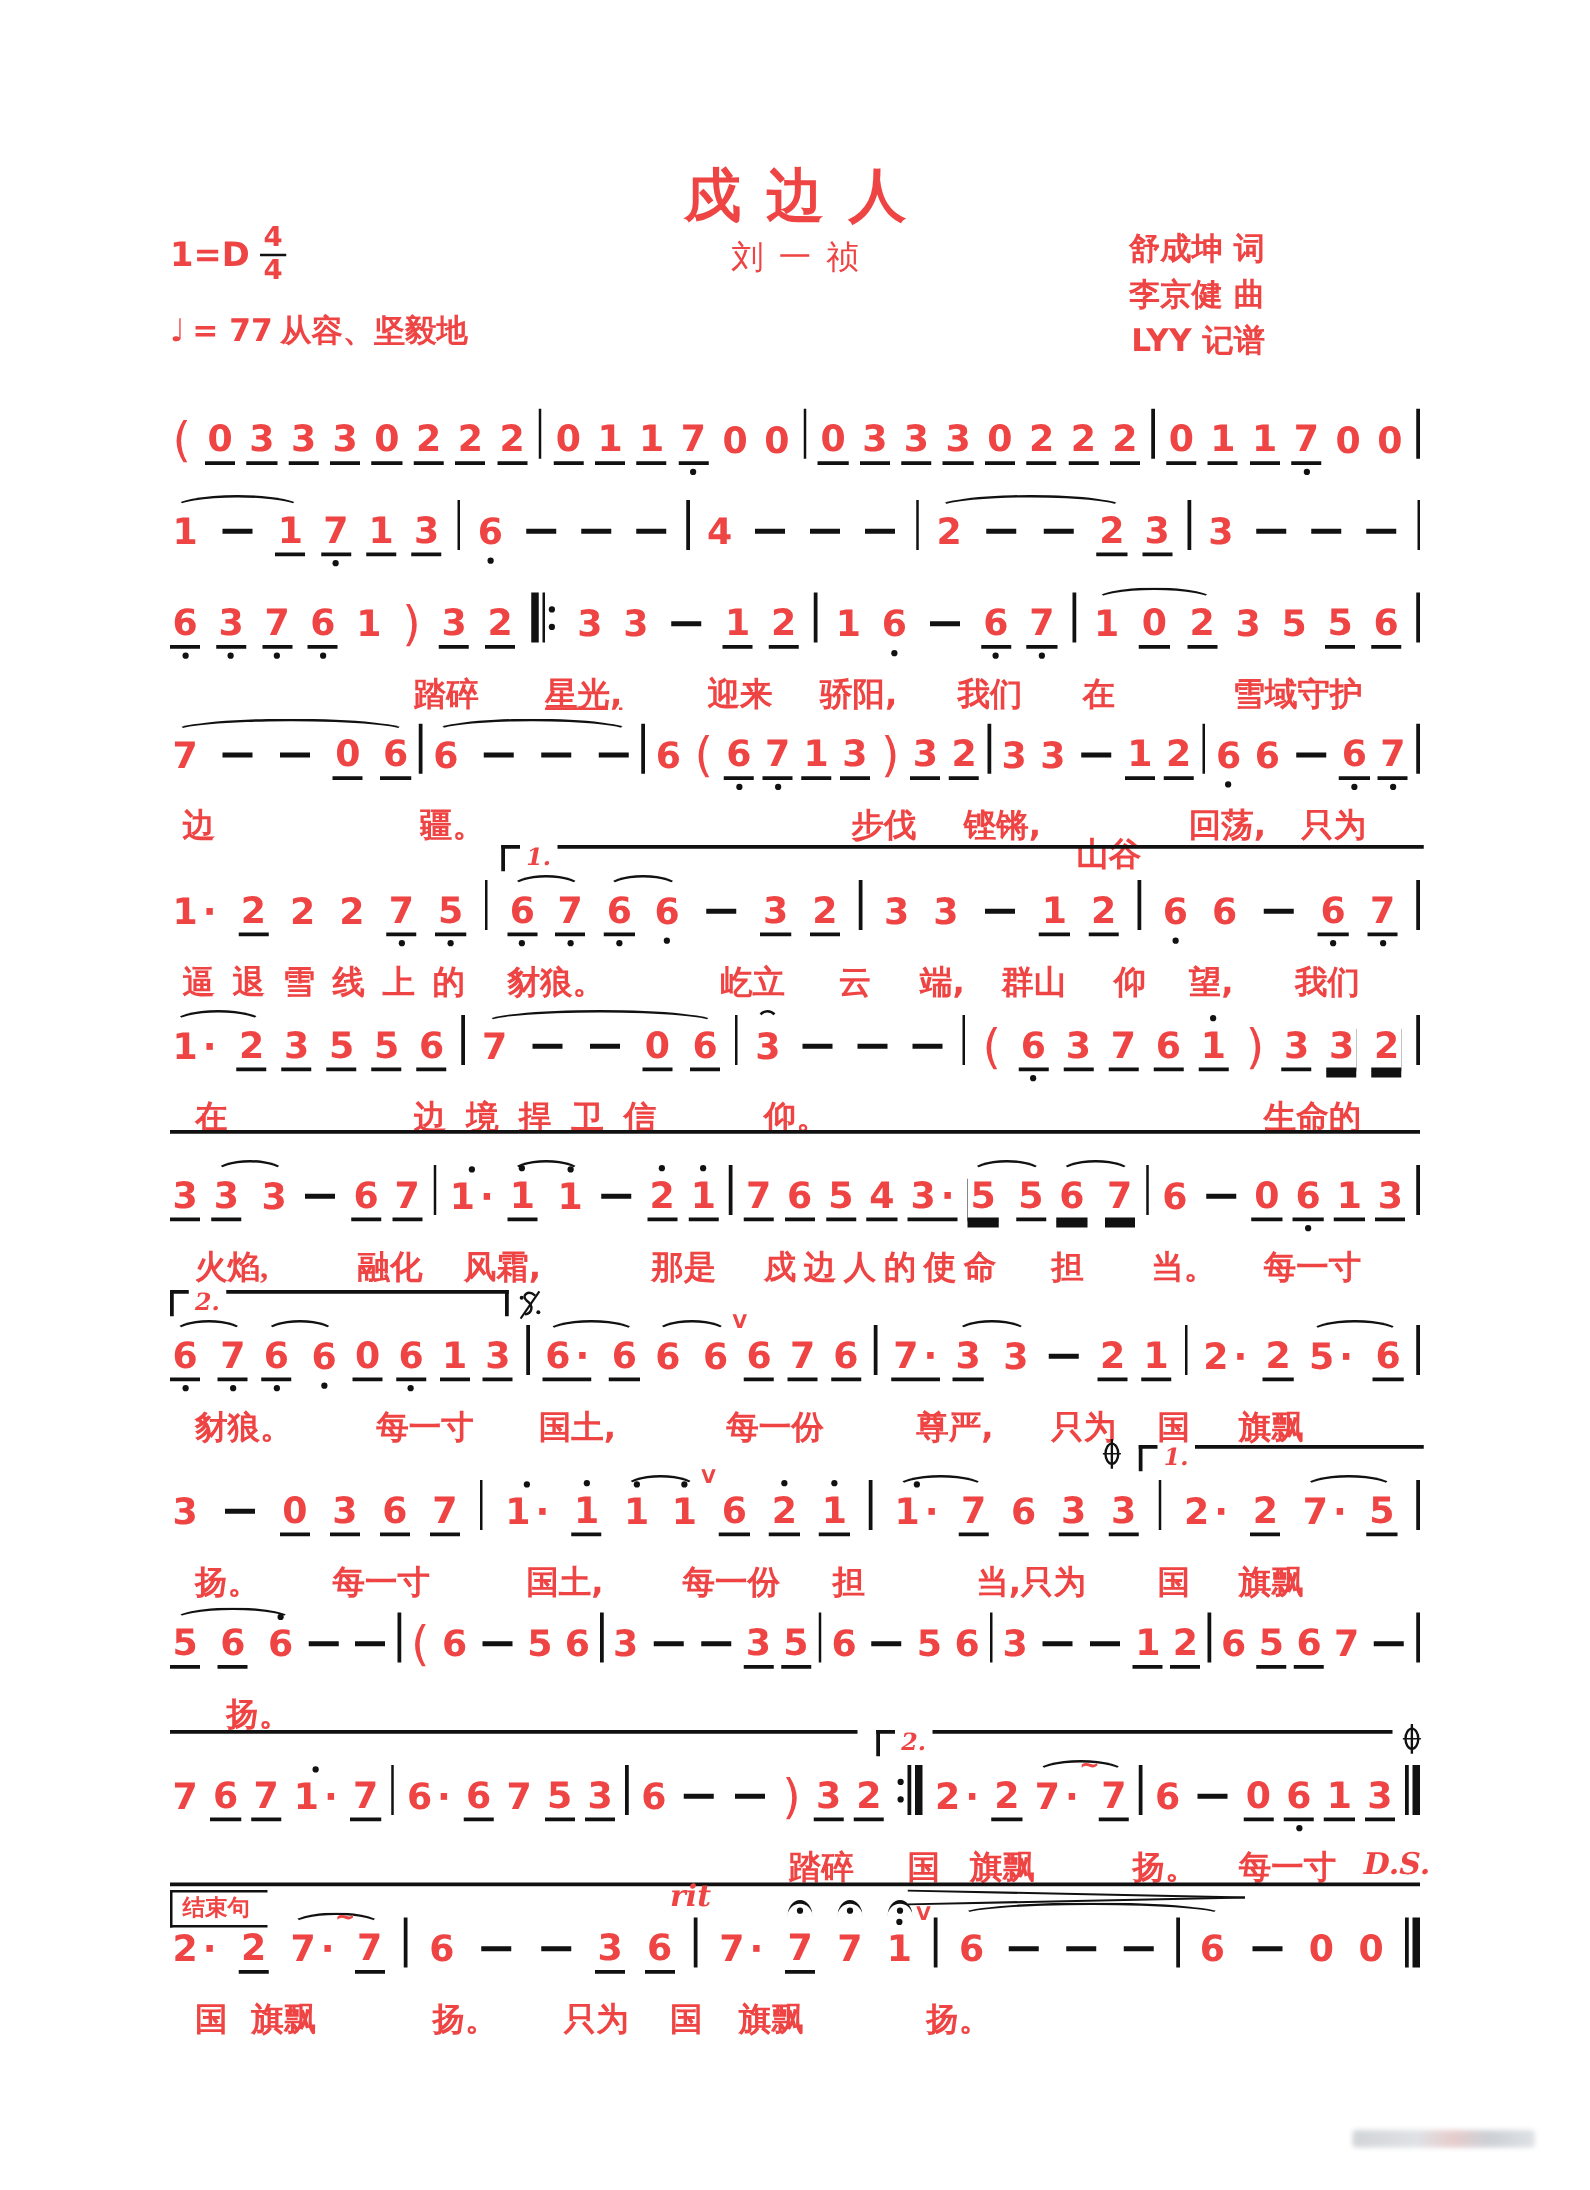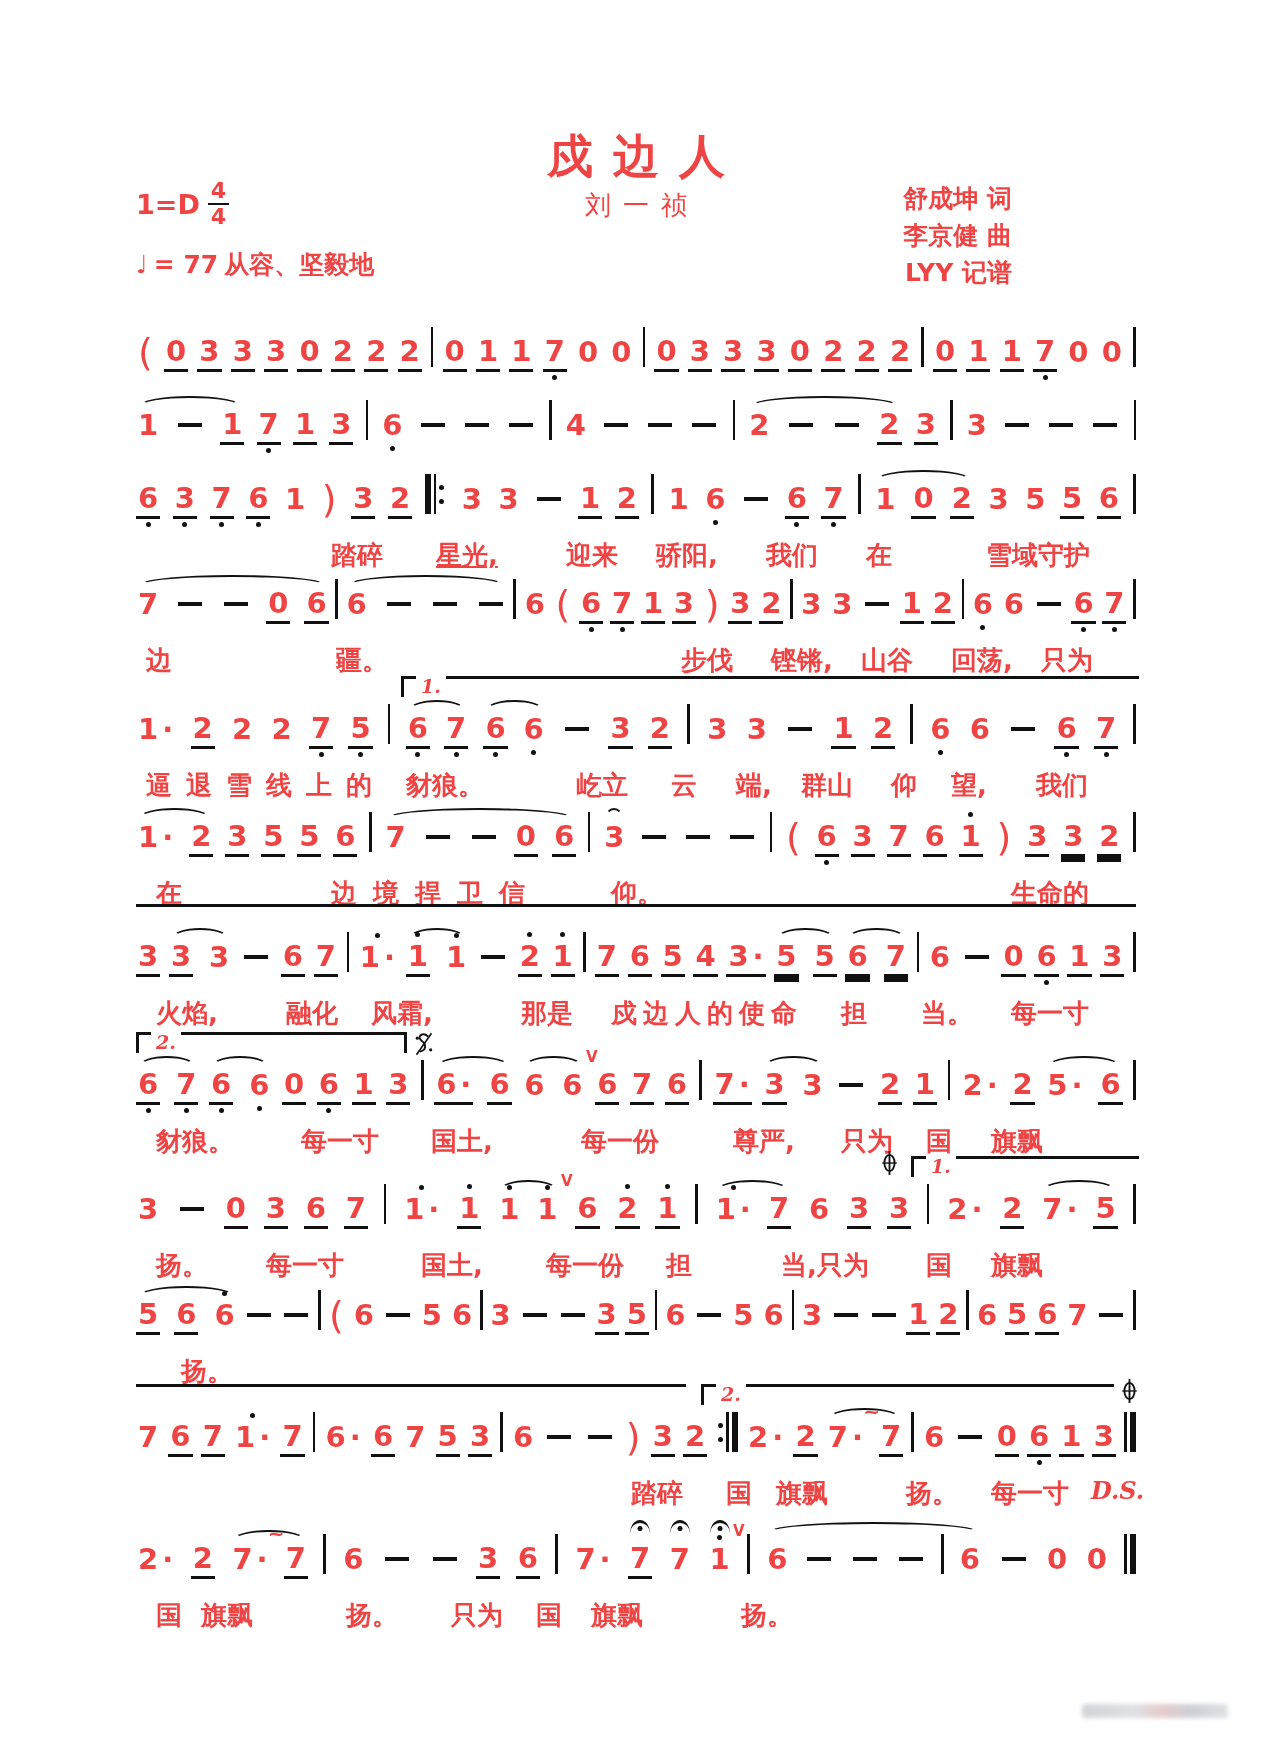--- a/index.html
+++ b/index.html
@@ -1357,21 +1357,21 @@
           </span>
           <span class="barwrap">
             <span class="thin"></span>
           </span>
         </div>
         <div class="lyricrow">
           <span class="lyric" style="left: 1%;">边</span>
           <span class="lyric" style="left: 20%;">疆。</span>
           <span class="lyric" style="left: 54.5%;">步伐</span>
           <span class="lyric" style="left: 63.5%;">铿锵,</span>
-          <span class="lyric" style="left: 72.5%;">山谷</span>
+          <span class="lyric" style="left: 72.5%; margin-top: 23px;">山谷</span>
           <span class="lyric" style="left: 81.5%;">回荡,</span>
           <span class="lyric" style="left: 90.5%;">只为</span>
         </div>
       </div>
       <div class="system" style="top: 674px;">
         <div class="marks">
           <div class="volta ld" style="left: 26.5%; width: 73.5%;">
             <span class="vl">1.</span>
           </div>
         </div>
@@ -2283,21 +2283,21 @@
             </span>
             <span class="bd">
               <span class="dot hid"></span>
             </span>
           </span>
           <span class="barwrap">
             <span class="thin"></span>
           </span>
         </div>
         <div class="lyricrow">
-          <span class="lyric" style="left: 2%;">火焰,</span>
+          <span class="lyric" style="left: 2%; font-family: Liberation Serif, serif;">火焰,</span>
           <span class="lyric" style="left: 15%; text-align: right;">融化</span>
           <span class="lyric" style="left: 23.5%;">风霜,</span>
           <span class="lyric" style="left: 38.5%;">那是</span>
           <span class="lyric" style="left: 47.5%; letter-spacing: 6px;">戍边人的使命</span>
           <span class="lyric" style="left: 70.5%;">担</span>
           <span class="lyric" style="left: 78.5%;">当。</span>
           <span class="lyric" style="left: 87.5%;">每一寸</span>
         </div>
       </div>
       <div class="system" style="top: 1030px;">
@@ -3598,20 +3598,29 @@
         <div class="lyricrow">
           <span class="lyric" style="left: 49.5%;">踏碎</span>
           <span class="lyric" style="left: 59%;">国</span>
           <span class="lyric" style="left: 64%;">旗飘</span>
           <span class="lyric" style="left: 77%;">扬。</span>
           <span class="lyric" style="left: 85.5%;">每一寸</span>
           <span class="lyric it" style="left: 95.5%;">D.S.</span>
         </div>
       </div>
       <div class="system" style="top: 1504px;">
+        <div class="marks">
+          <div class="topline" style="left: 0%; width: 100%;"></div>
+          <span class="endlabel" style="left: 0%;">结束句</span>
+          <span class="mtext" style="left: 40%;">rit</span>
+          <div class="mk" style="left: 59%; width: 27%; top: 6px;"><svg width="100%" height="14" viewBox="0 0 100 14" preserveAspectRatio="none">
+              <line x1="0" y1="1.5" x2="100" y2="7" stroke="#111" stroke-width="1.6"></line>
+              <line x1="0" y1="12.5" x2="100" y2="7" stroke="#111" stroke-width="1.6"></line>
+            </svg></div>
+        </div>
         <div class="noterow">
           <span class="nt">
             <span class="ad">
               <span class="dot hid"></span>
             </span>
             <span class="nw">
               <span>2</span>
               <span class="aug">·</span>
             </span>
             <span class="bd">

